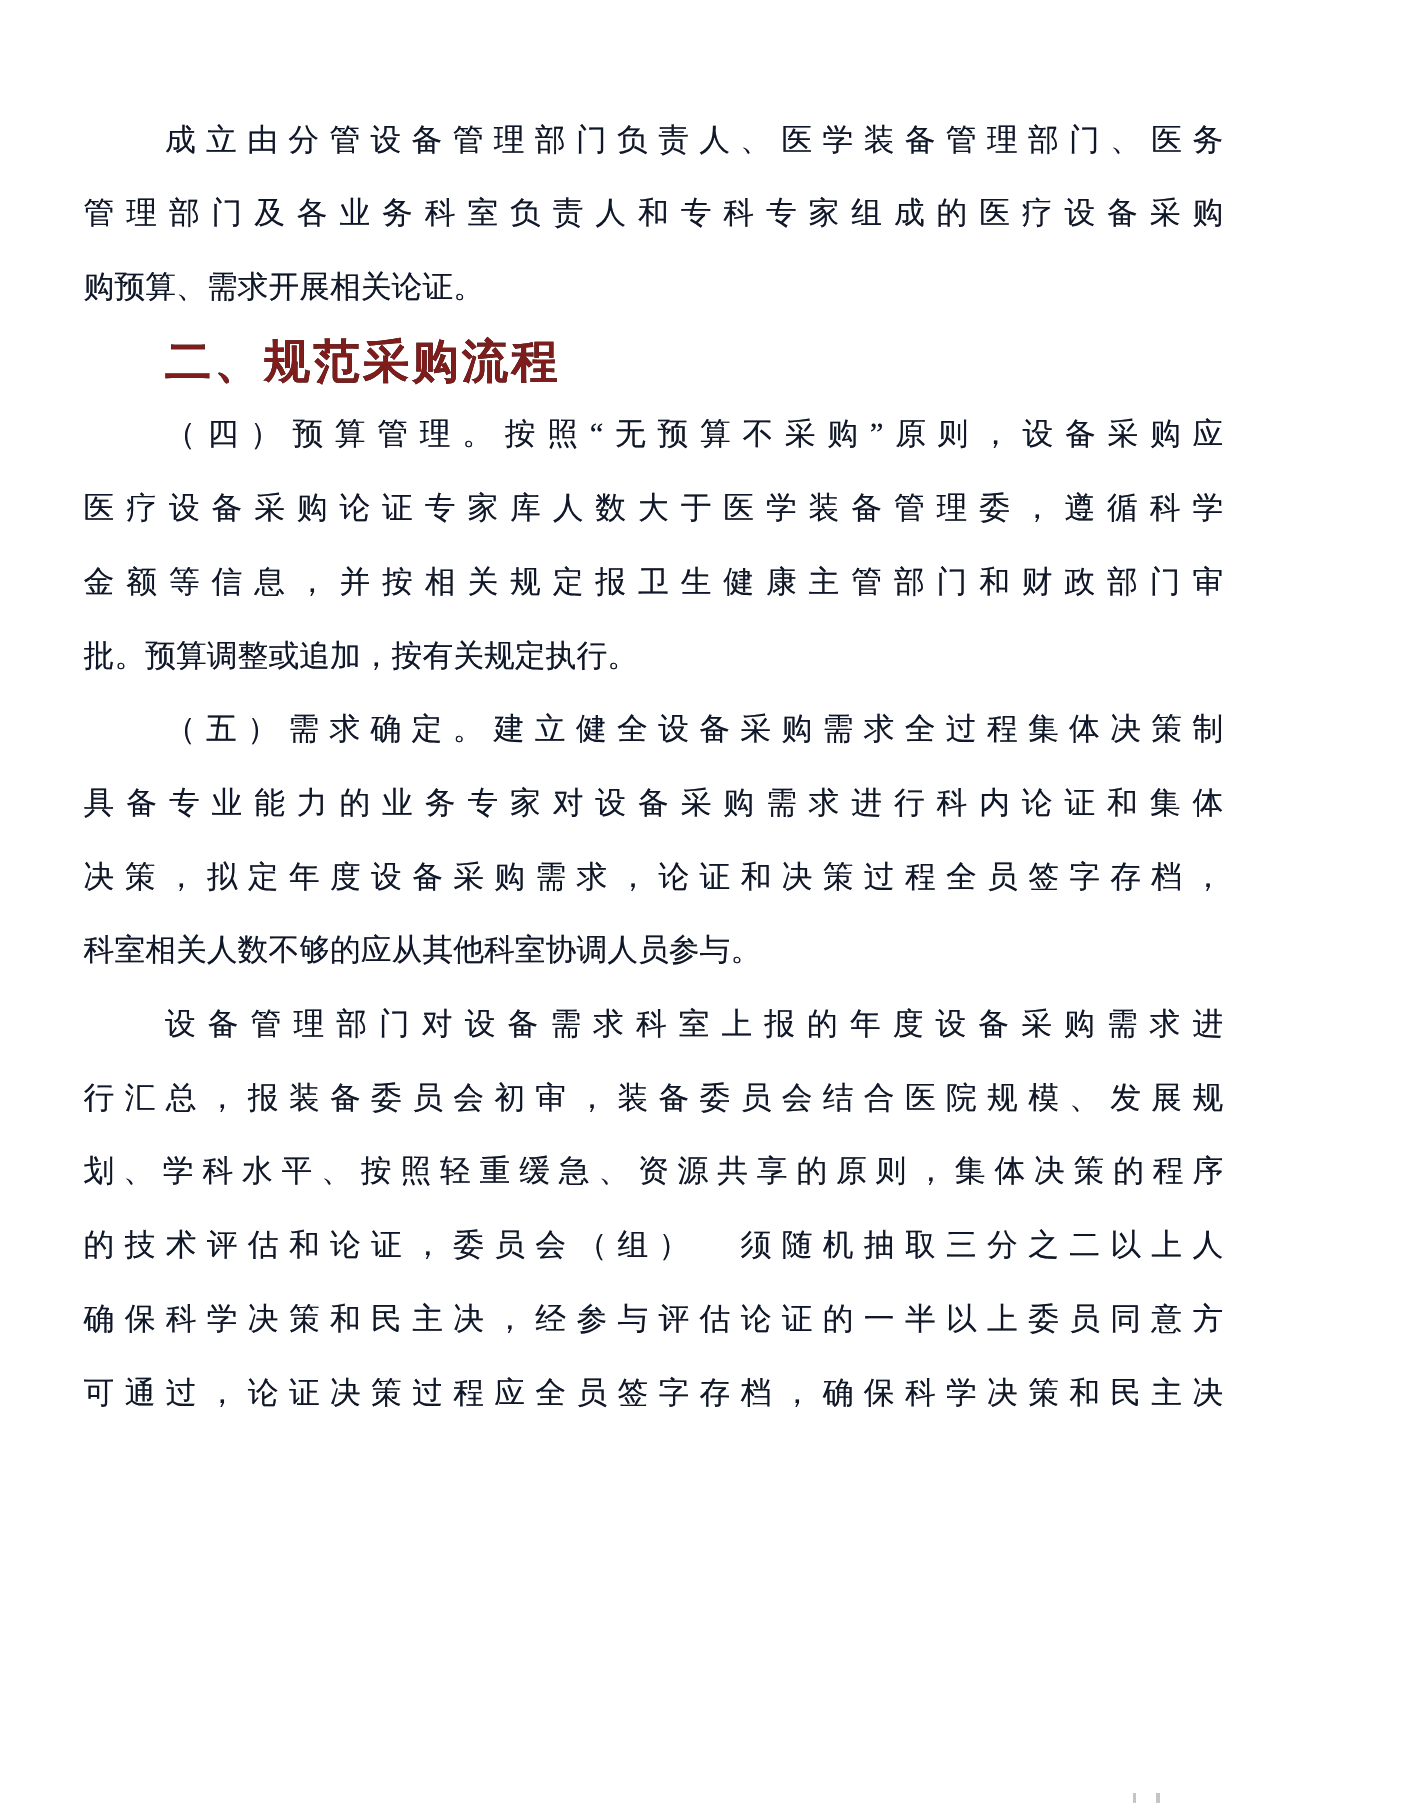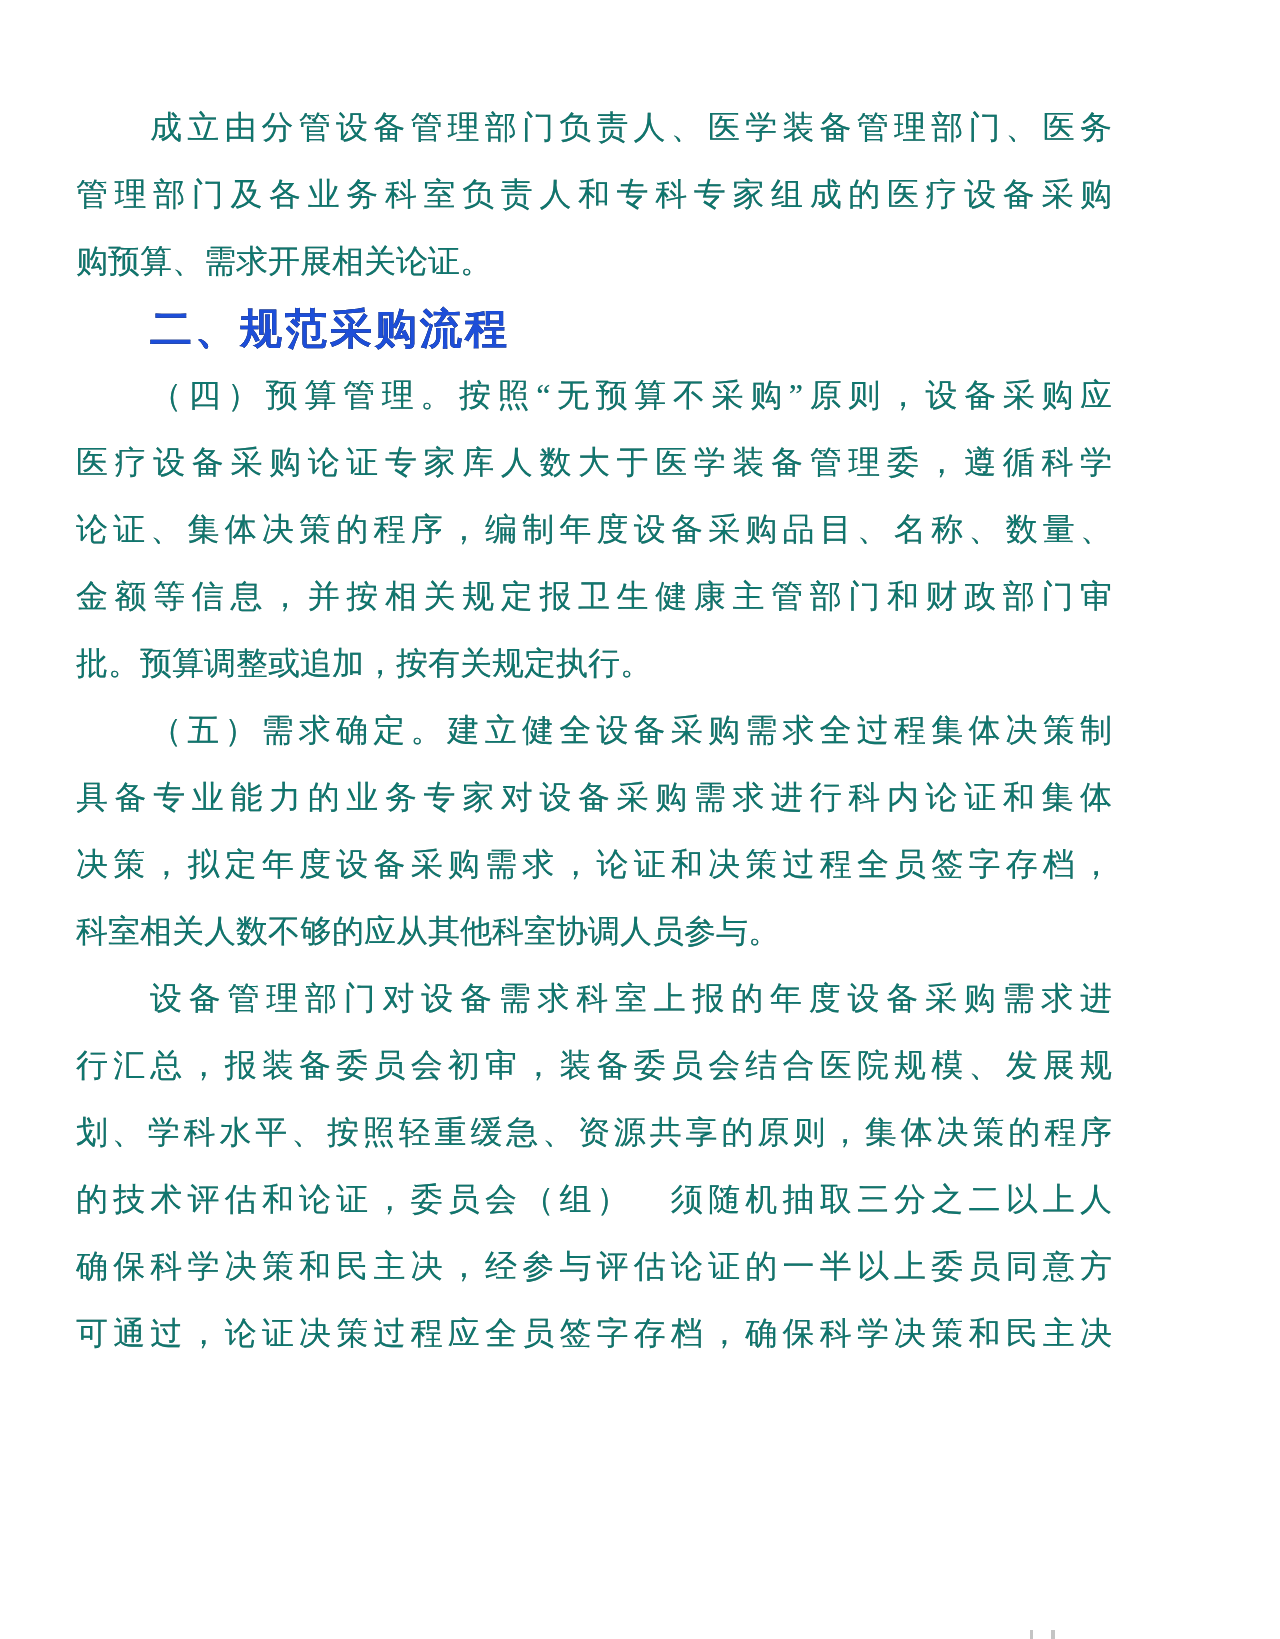--- a/index.html
+++ b/index.html
@@ -15,43 +15,43 @@
     overflow: hidden;
     font-family: "Liberation Serif", "DejaVu Serif", serif;
   }
   .textblock {
     position: absolute;
     left: 76px;
     top: 94px;
     width: 1036px;
   }
   .ln {
-    font-size: 32px;
+    font-size: 28px;
     line-height: 67px;
     height: 67px;
-    color: #0f766e;
+    color: #0f172a;
     text-align: justify;
     text-align-last: justify;
     text-justify: inter-character;
     text-shadow: 0 0 0.6px rgba(40,40,40,0.55);
     white-space: normal;
   }
   .ln.indent {
     text-indent: 74px;
   }
   .ln.end {
     text-align: right;
     text-align-last: left;
   }
   .ln.heading {
     font-family: "Liberation Sans", "DejaVu Sans", sans-serif;
     font-weight: 700;
     font-size: 42px;
     letter-spacing: 3px;
-    color: #1d4ed8;
+    color: #7f1d1d;
     text-align: right;
     text-align-last: left;
     text-shadow: 0 0 0.5px #000;
   }
   
   .artifact {
     position: absolute;
     left: 1030px;
     top: 1630px;
     width: 36px;
@@ -68,21 +68,20 @@
   <div class="textblock">
 
     <div class="ln indent">成立由分管设备管理部门负责人、医学装备管理部门、医务</div>
     <div class="ln">管理部门及各业务科室负责人和专科专家组成的医疗设备采购</div>
     <div class="ln end">购预算、需求开展相关论证。</div>
 
     <div class="ln heading indent">二、规范采购流程</div>
 
     <div class="ln indent">（四）预算管理。按照“无预算不采购”原则，设备采购应</div>
     <div class="ln">医疗设备采购论证专家库人数大于医学装备管理委，遵循科学</div>
-    <div class="ln">论证、集体决策的程序，编制年度设备采购品目、名称、数量、</div>
     <div class="ln">金额等信息，并按相关规定报卫生健康主管部门和财政部门审</div>
     <div class="ln end">批。预算调整或追加，按有关规定执行。</div>
 
     <div class="ln indent">（五）需求确定。建立健全设备采购需求全过程集体决策制</div>
     <div class="ln">具备专业能力的业务专家对设备采购需求进行科内论证和集体</div>
     <div class="ln">决策，拟定年度设备采购需求，论证和决策过程全员签字存档，</div>
     <div class="ln end">科室相关人数不够的应从其他科室协调人员参与。</div>
 
     <div class="ln indent">设备管理部门对设备需求科室上报的年度设备采购需求进</div>
     <div class="ln">行汇总，报装备委员会初审，装备委员会结合医院规模、发展规</div>

